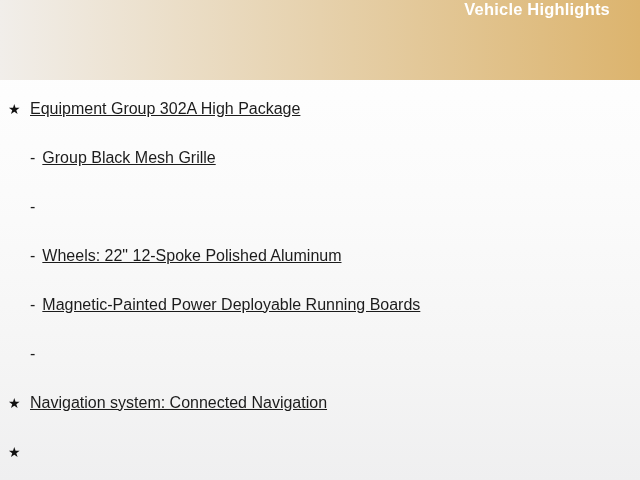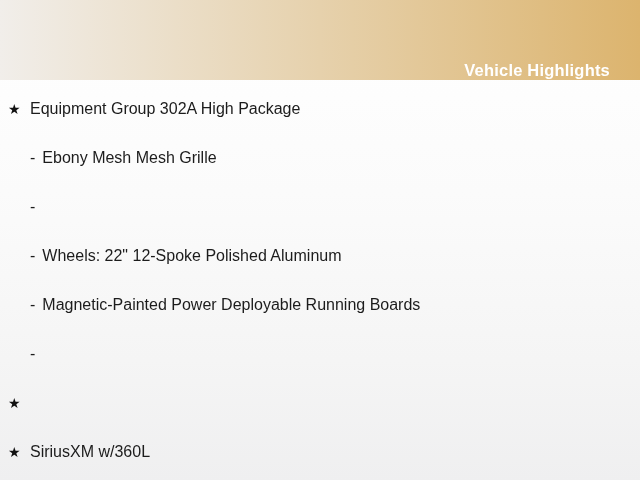--- a/index.html
+++ b/index.html
@@ -11,21 +11,21 @@
     height: 480px;
     overflow: hidden;
     font-family: "Liberation Sans", sans-serif;
     background: linear-gradient(180deg, #ffffff 0%, #fbfbfb 40%, #f5f5f5 75%, #efeff0 100%);
   }
   .header {
     height: 80px;
     width: 640px;
     background: linear-gradient(90deg, #f1eeea 0%, #e6d1ac 50%, #dcb46e 100%);
     display: flex;
-    align-items: flex-end;
+    align-items: flex-start;
     justify-content: flex-end;
     box-sizing: border-box;
     padding-right: 30px;
   }
   .header-title {
     color: #ffffff;
     font-size: 16.5px;
     font-weight: bold;
     letter-spacing: 0.2px;
   }
@@ -52,52 +52,53 @@
   .row.sub {
     padding-left: 30px;
   }
   .row .bullet-dash {
     margin-right: 7px;
     flex: 0 0 auto;
     color: #1c1c1c;
   }
   .row .item-text {
     white-space: nowrap;
+    text-decoration: underline;
   }
 </style>
 </head>
 <body>
 
 <div class="header">
   <span class="header-title">Vehicle Highlights</span>
 </div>
 
 <ul class="highlights-list">
     <li class="row star">
       <span class="bullet-star">★</span>
       <span class="item-text">Equipment Group 302A High Package</span>
     </li>
     <li class="row sub">
       <span class="bullet-dash">-</span>
-      <span class="item-text">Ebony Mesh Mesh Grille</span>
+      <span class="item-text">Group Black Mesh Grille</span>
     </li>
     <li class="row sub">
       <span class="bullet-dash">-</span>
     </li>
     <li class="row sub">
       <span class="bullet-dash">-</span>
       <span class="item-text">Wheels: 22" 12-Spoke Polished Aluminum</span>
     </li>
     <li class="row sub">
       <span class="bullet-dash">-</span>
       <span class="item-text">Magnetic-Painted Power Deployable Running Boards</span>
     </li>
     <li class="row sub">
       <span class="bullet-dash">-</span>
     </li>
     <li class="row star">
       <span class="bullet-star">★</span>
+      <span class="item-text">Navigation system: Connected Navigation</span>
     </li>
     <li class="row star">
       <span class="bullet-star">★</span>
-      <span class="item-text">SiriusXM w/360L</span>
     </li>
   </ul>
 
 </body></html>

